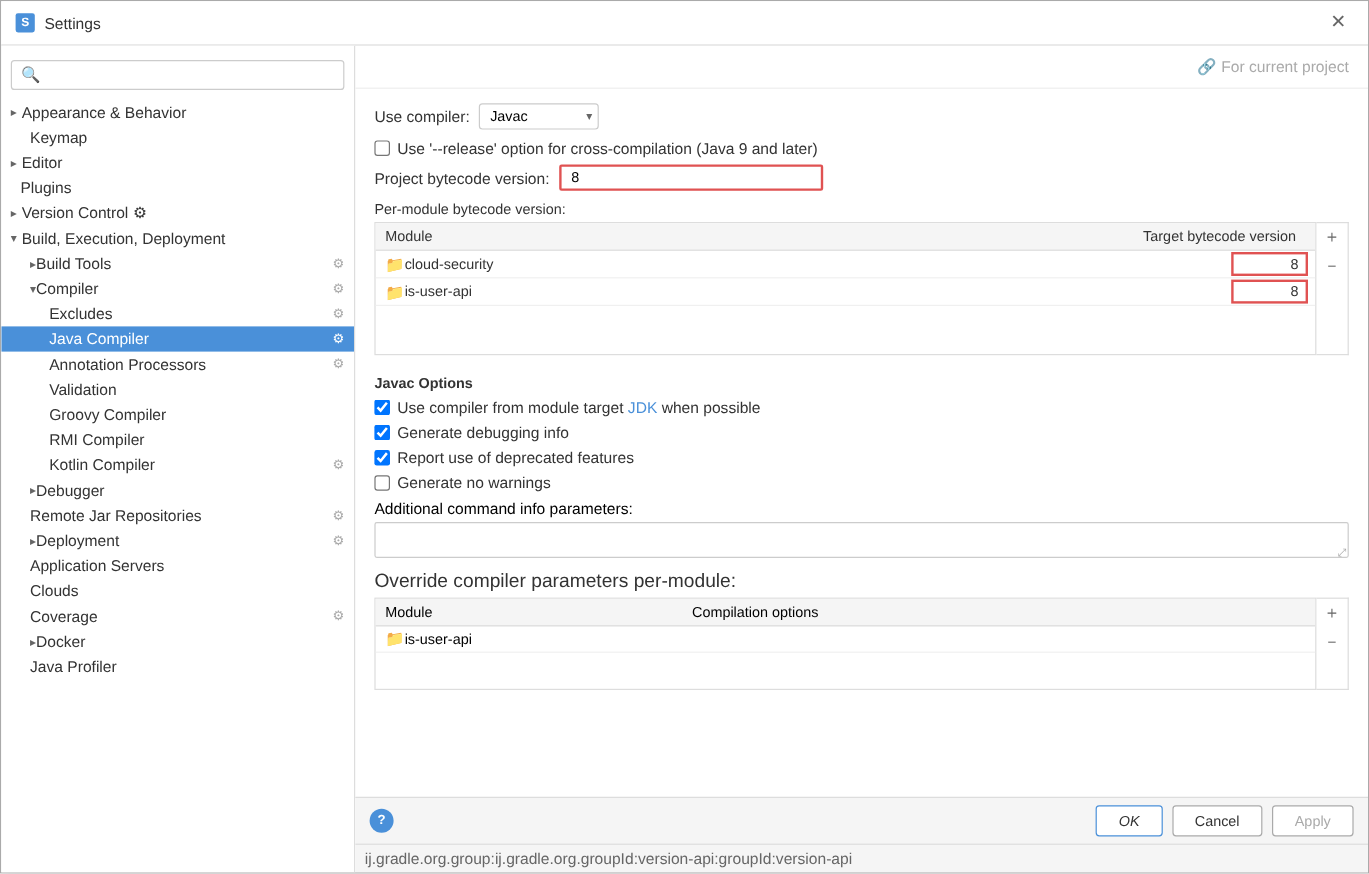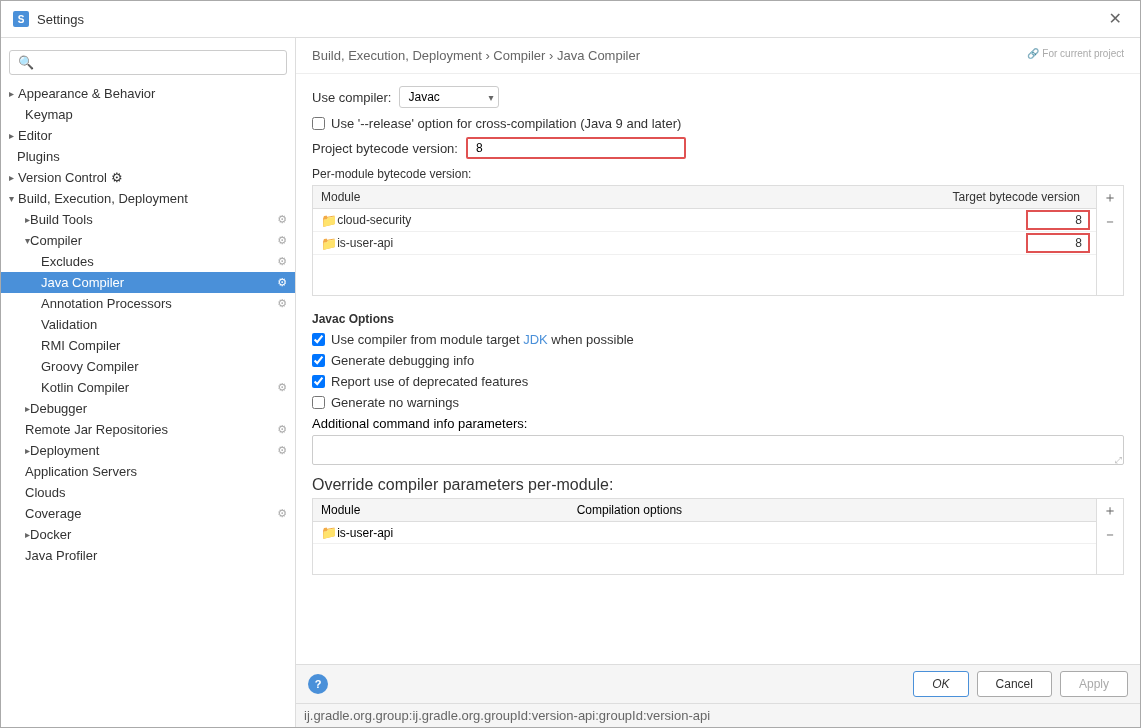--- a/index.html
+++ b/index.html
@@ -18,21 +18,21 @@
     .sidebar-item.selected { background: #4a90d9; color: #fff; }
     .sidebar-item.selected .gear-icon { color: #fff; }
     .sidebar-item .label { flex: 1; }
     .sidebar-item .gear-icon { color: #aaa; font-size: 11px; }
     .sidebar-category { padding: 3px 8px 3px 8px; cursor: pointer; font-weight: normal; color: #333; display: flex; align-items: center; gap: 4px; }
     .indent1 { padding-left: 24px; }
     .indent2 { padding-left: 40px; }
     .chevron { font-size: 10px; color: #666; }
     .main { flex: 1; display: flex; flex-direction: column; overflow: hidden; }
     .breadcrumb { padding: 10px 16px; color: #666; font-size: 12px; border-bottom: 1px solid #eee; }
-    .breadcrumb .project-note { float: right; color: #aaa; font-size: 10px; }
+    .breadcrumb .project-note { float: right; color: #aaa; font-size: 13px; }
     .main-content { flex: 1; overflow-y: auto; padding: 12px 16px; }
     .row { display: flex; align-items: center; gap: 8px; margin-bottom: 8px; }
     .row label { color: #333; }
     .select-box { border: 1px solid #ccc; border-radius: 3px; padding: 3px 24px 3px 8px; font-size: 12px; background: #fff; appearance: none; position: relative; min-width: 100px; cursor: pointer; }
     .select-wrapper { position: relative; display: inline-block; }
     .select-wrapper::after { content: '▾'; position: absolute; right: 6px; top: 50%; transform: translateY(-50%); color: #666; pointer-events: none; font-size: 10px; }
     .checkbox-row { display: flex; align-items: center; gap: 6px; margin-bottom: 6px; color: #333; }
     .checkbox-row input[type=checkbox] { margin: 0; }
     .bytecode-input { border: 2px solid #e05252; border-radius: 2px; padding: 2px 8px; font-size: 12px; width: 220px; }
     .table-container { border: 1px solid #ddd; margin-bottom: 12px; }
@@ -136,28 +136,28 @@
       <div class="sidebar-item indent2">
         <span class="label">Annotation Processors</span>
         <span class="gear-icon">⚙</span>
       </div>
 
       <div class="sidebar-item indent2">
         <span class="label">Validation</span>
       </div>
 
       <div class="sidebar-item indent2">
+        <span class="label">Groovy Compiler</span>
+      </div>
+
+      <div class="sidebar-item indent2">
         <span class="label">RMI Compiler</span>
       </div>
 
       <div class="sidebar-item indent2">
-        <span class="label">Groovy Compiler</span>
-      </div>
-
-      <div class="sidebar-item indent2">
         <span class="label">Kotlin Compiler</span>
         <span class="gear-icon">⚙</span>
       </div>
 
 
       <div class="sidebar-item indent1">
         <span class="chevron">▸</span>
         <span class="label">Debugger</span>
       </div>
 
@@ -191,21 +191,20 @@
       </div>
 
       <div class="sidebar-item indent1">
         <span class="label">Java Profiler</span>
       </div>
     </div>
 
     <div class="main">
 
       <div class="breadcrumb">
-        <span>Build, Execution, Deployment › Compiler › Java Compiler</span>
         <span class="project-note">🔗 For current project</span>
       </div>
 
       <div class="main-content">
 
         <div class="row">
           <label>Use compiler:</label>
           <div class="select-wrapper">
             <select class="select-box">
               <option>Javac</option>

